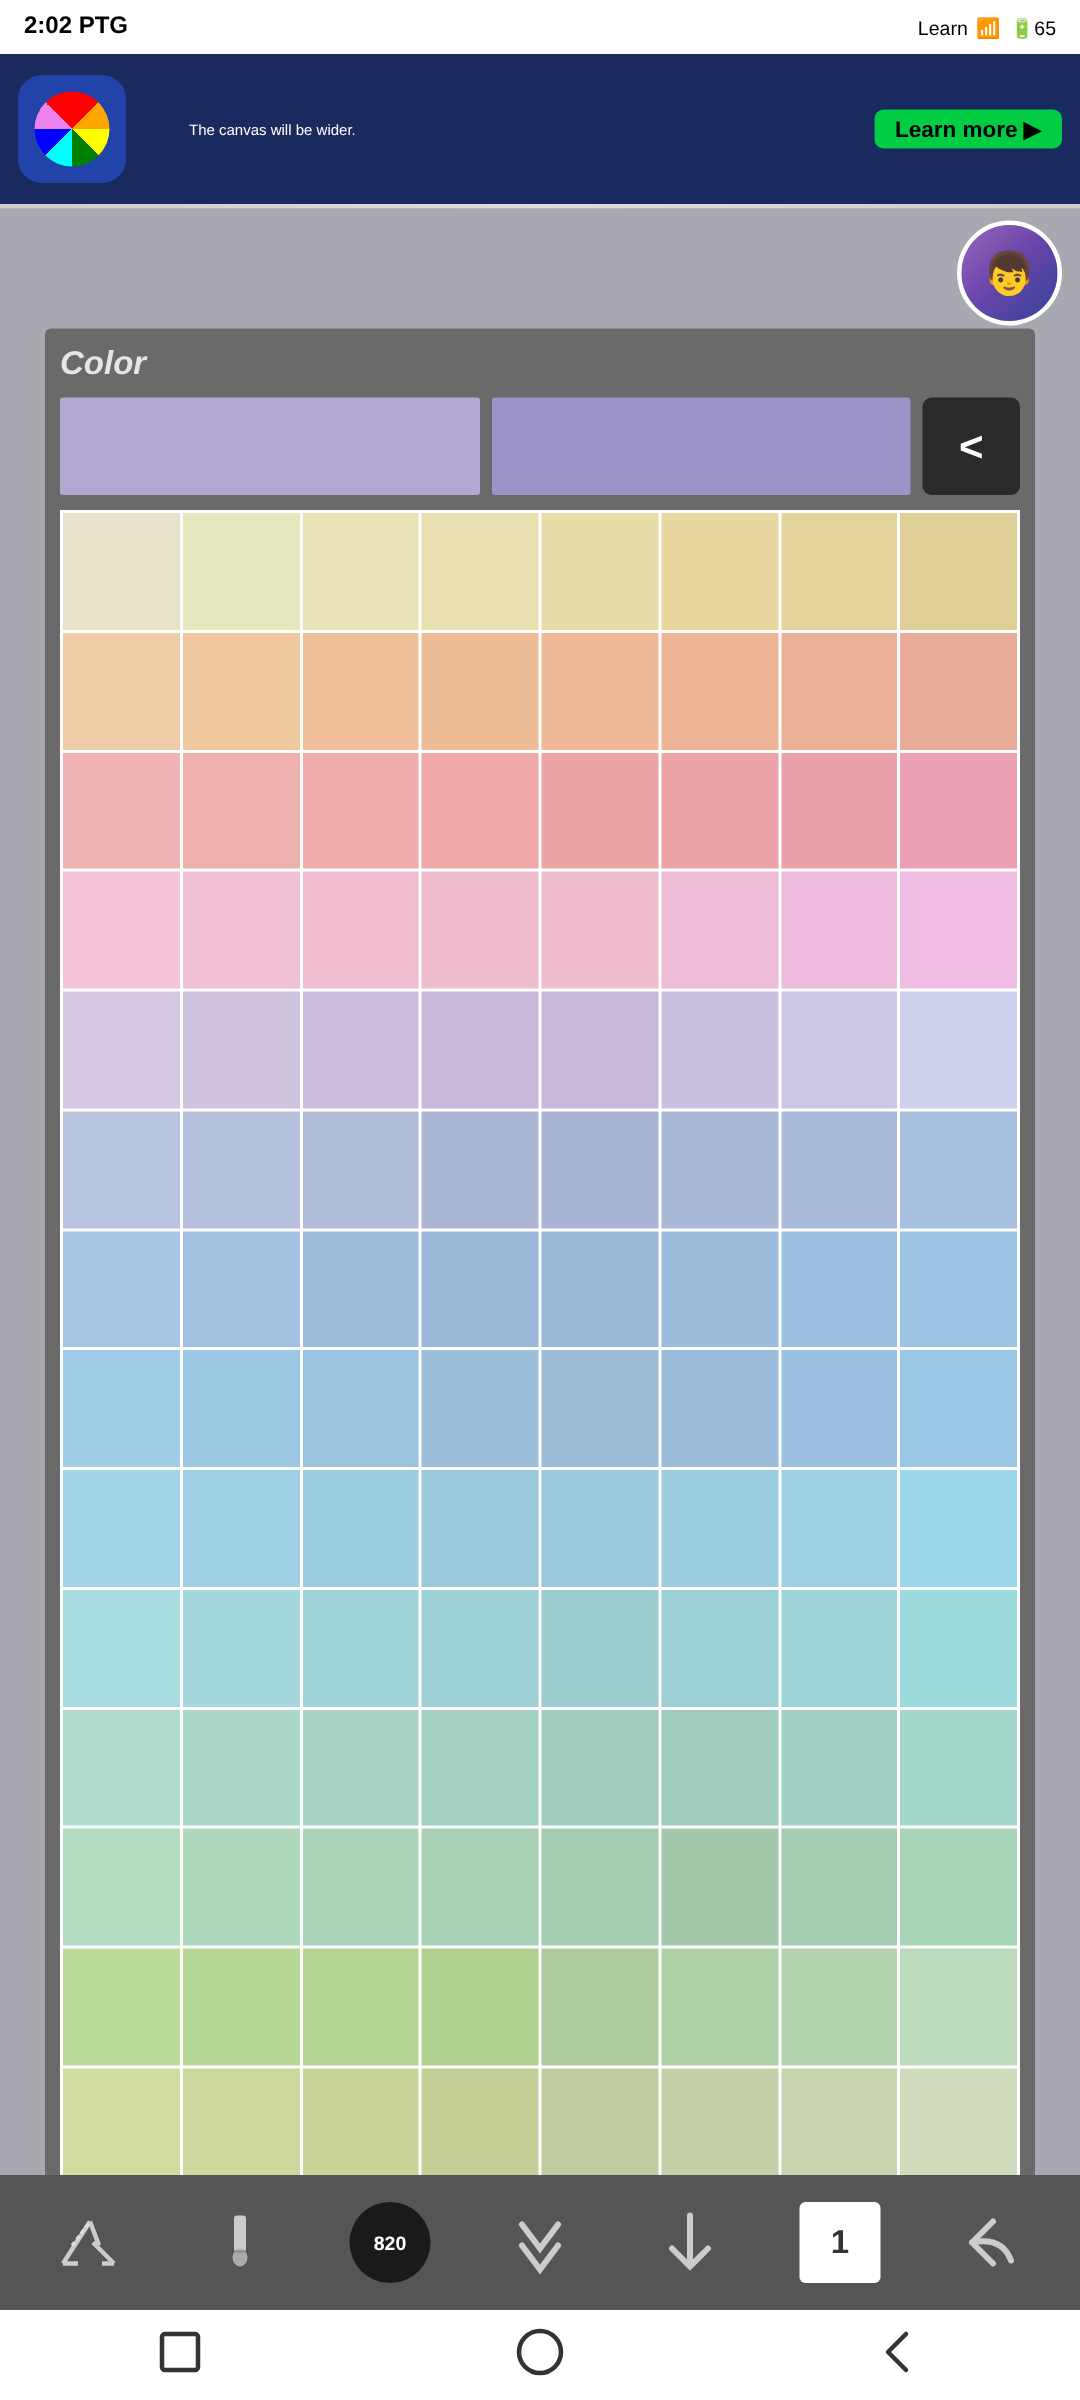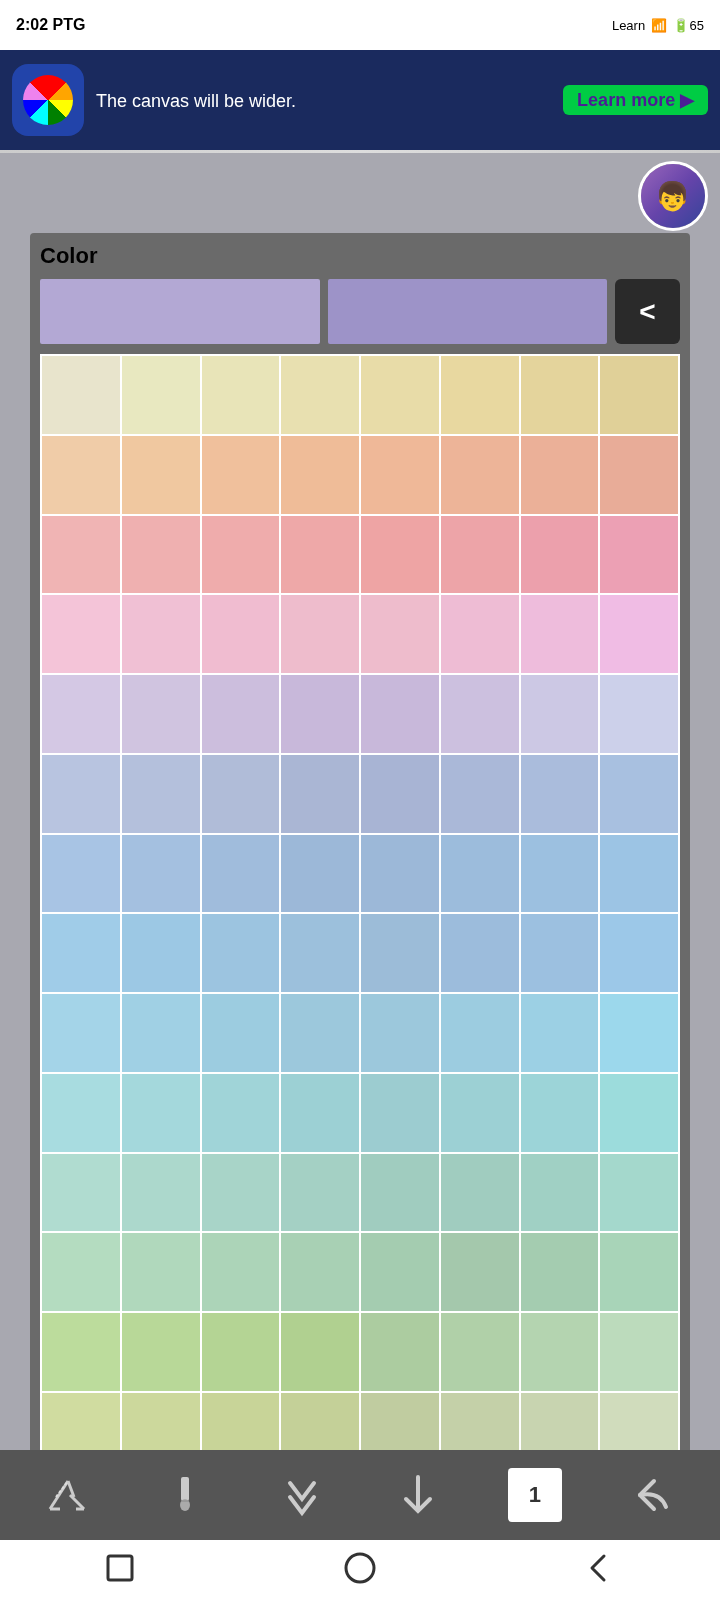--- a/index.html
+++ b/index.html
@@ -2,21 +2,21 @@
 <html><head>
   <meta charset="utf-8">
   <meta name="viewport" content="width=720px">
   <style>
     * { margin: 0; padding: 0; box-sizing: border-box; }
     body { width: 720px; height: 1600px; background: #b0b0b8; font-family: Arial, sans-serif; overflow: hidden; position: relative; }
 
     
     .status-bar {
       width: 720px;
-      height: 50px;
+      height: 36px;
       background: #fff;
       display: flex;
       align-items: center;
       justify-content: space-between;
       padding: 0 16px;
     }
     .status-time {
       font-size: 16px;
       font-weight: bold;
       color: #000;
@@ -58,27 +58,28 @@
     .ad-text {
       flex: 1;
       color: #fff;
     }
     .ad-title {
       font-size: 22px;
       font-weight: bold;
       line-height: 1.2;
     }
     .ad-subtitle {
-      font-size: 18px;
+      font-size: 10px;
       margin-top: 2px;
+      margin-left: 30px;
     }
     .learn-more-btn {
       background: #00cc44;
-      color: #4c1d95;
-      font-size: 18px;
+      color: #000000;
+      font-size: 15px;
       font-weight: bold;
       padding: 4px 14px;
       border-radius: 6px;
       border: none;
       cursor: pointer;
       white-space: nowrap;
       display: flex;
       align-items: center;
       gap: 4px;
     }
@@ -114,24 +115,25 @@
     
     .color-panel {
       width: 660px;
       margin: 0 auto;
       background: #6a6a6a;
       border-radius: 4px;
       padding: 10px;
       position: relative;
     }
     .color-panel-title {
-      color: #000000;
+      color: #e5e5e5;
       font-size: 22px;
       font-weight: bold;
       margin-bottom: 10px;
+      font-style: italic;
     }
 
     
     .color-preview-row {
       display: flex;
       align-items: center;
       gap: 8px;
       margin-bottom: 10px;
     }
     .color-preview-left {
@@ -454,20 +456,25 @@
   <div class="tool-btn">
     <div class="tool-icon">
       <svg width="44" height="44" viewBox="0 0 44 44">
         <rect x="18" y="4" width="8" height="24" rx="2" fill="#ccc"></rect>
         <ellipse cx="22" cy="32" rx="5" ry="6" fill="#aaa"></ellipse>
         <line x1="18" y1="28" x2="26" y2="28" stroke="#888" stroke-width="1"></line>
       </svg>
     </div>
   </div>
 
+  <div class="tool-btn">
+    <div class="brush-tool-circle">
+      <span>820</span>
+    </div>
+  </div>
 
   <div class="tool-btn">
     <div class="tool-icon">
       <svg width="44" height="44" viewBox="0 0 44 44">
         <polyline points="10,10 22,26 34,10" fill="none" stroke="#ccc" stroke-width="4" stroke-linecap="round"></polyline>
         <polyline points="10,24 22,40 34,24" fill="none" stroke="#ccc" stroke-width="4" stroke-linecap="round"></polyline>
       </svg>
     </div>
   </div>
 

